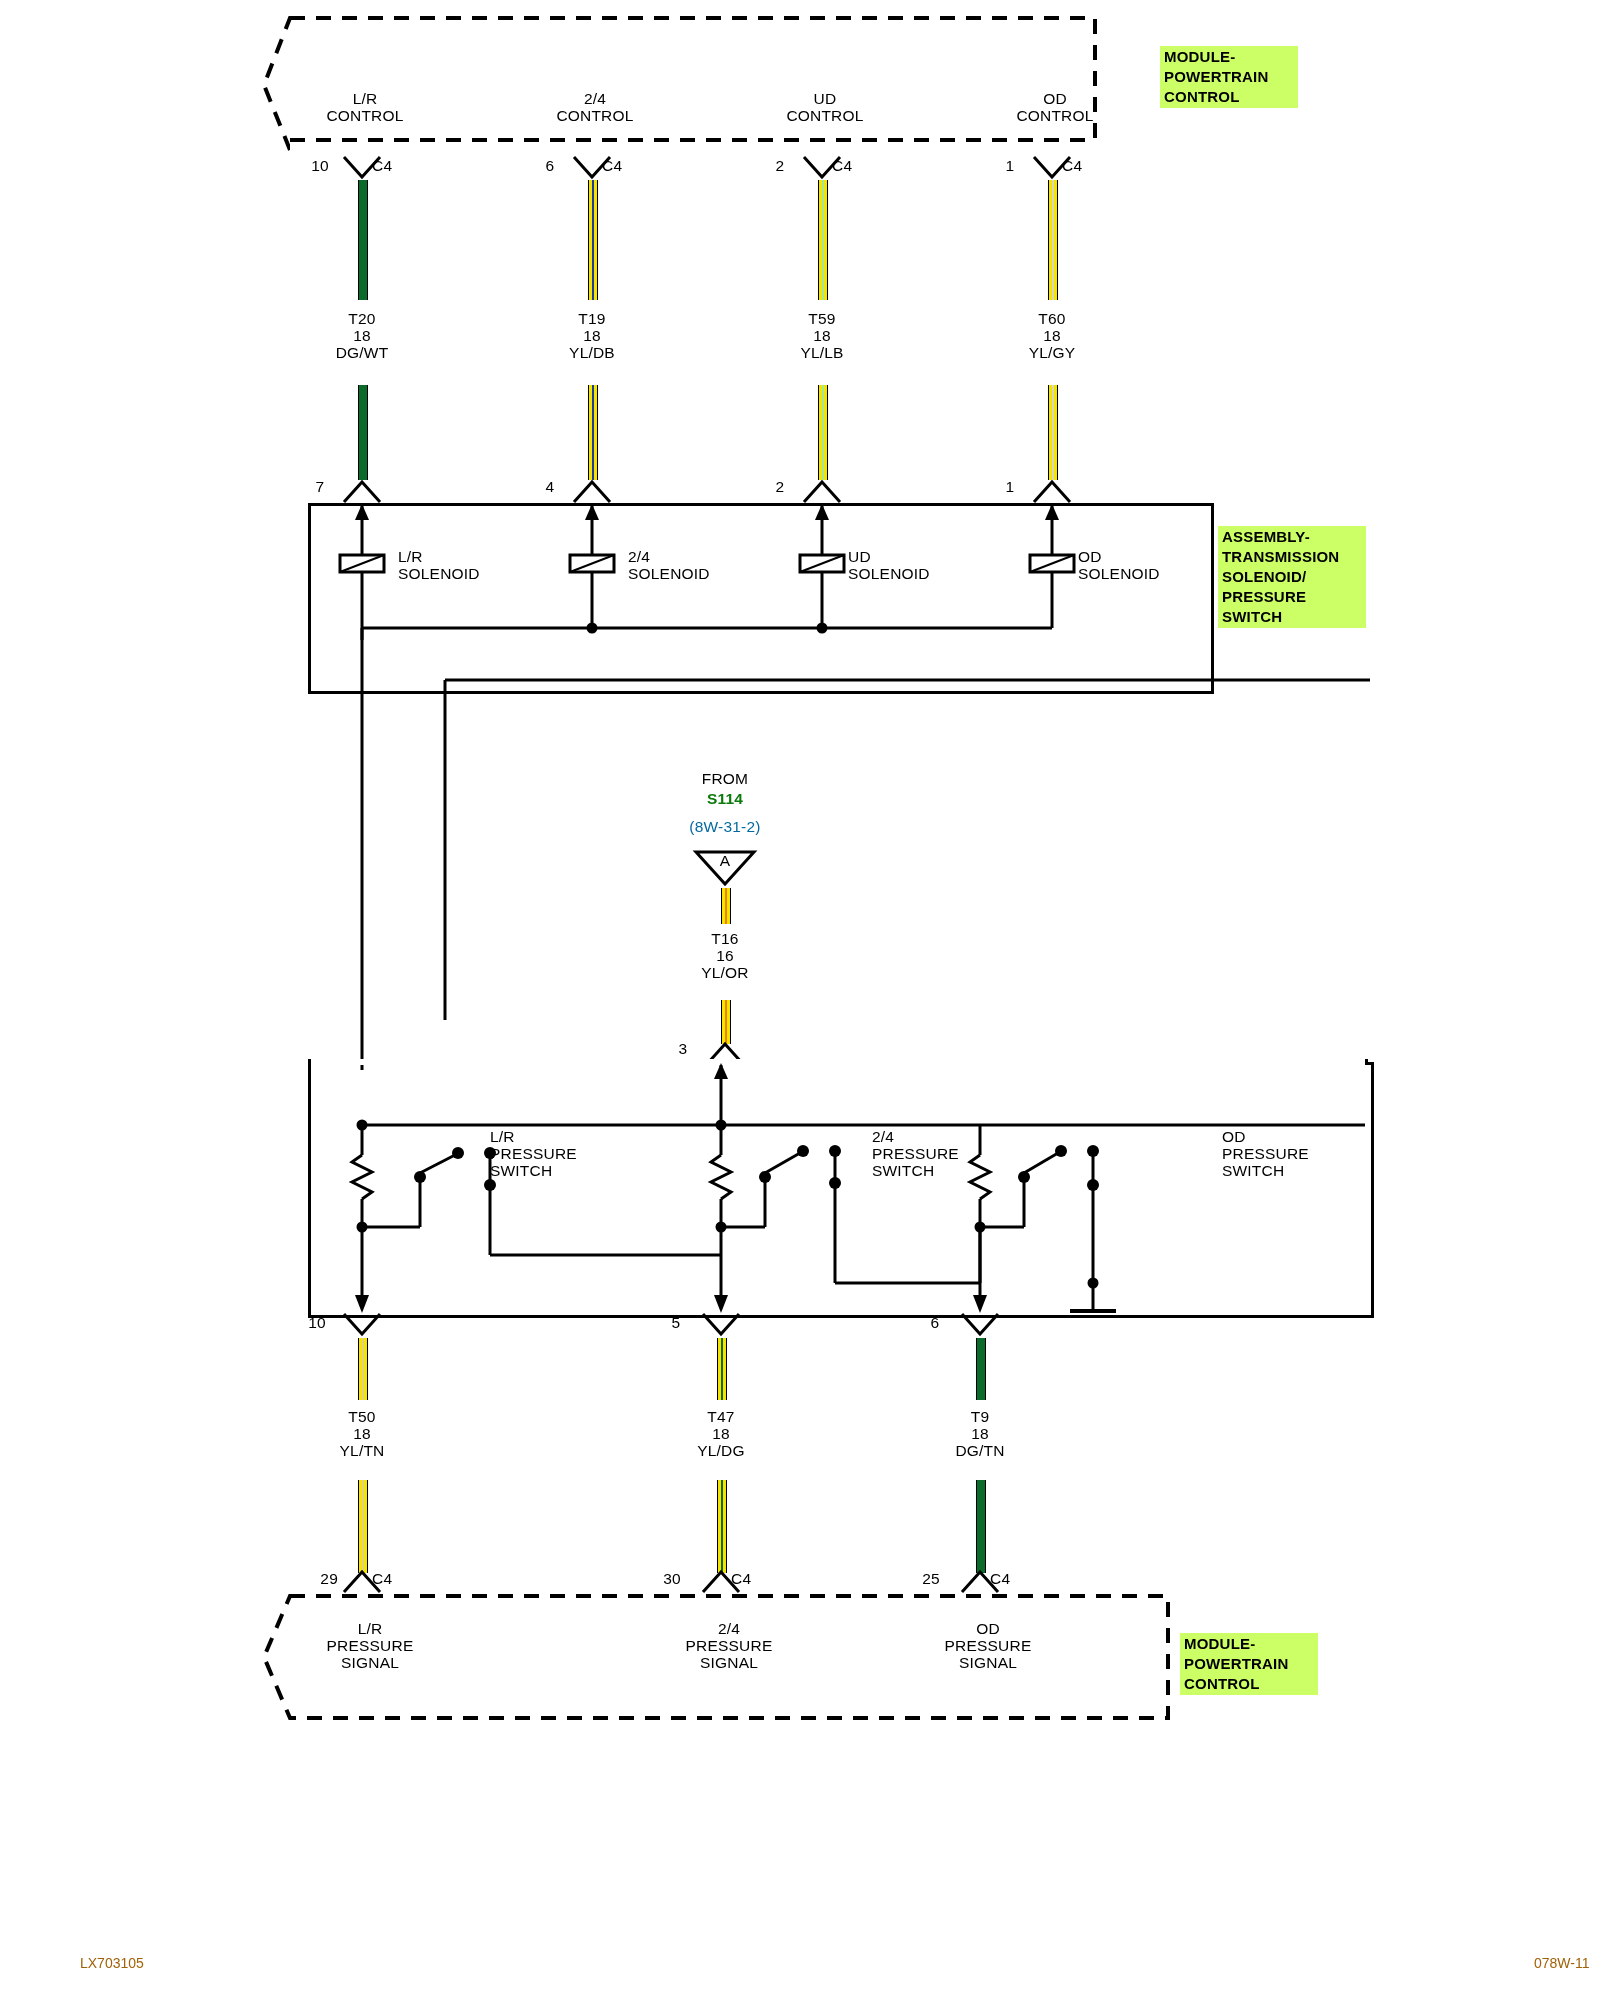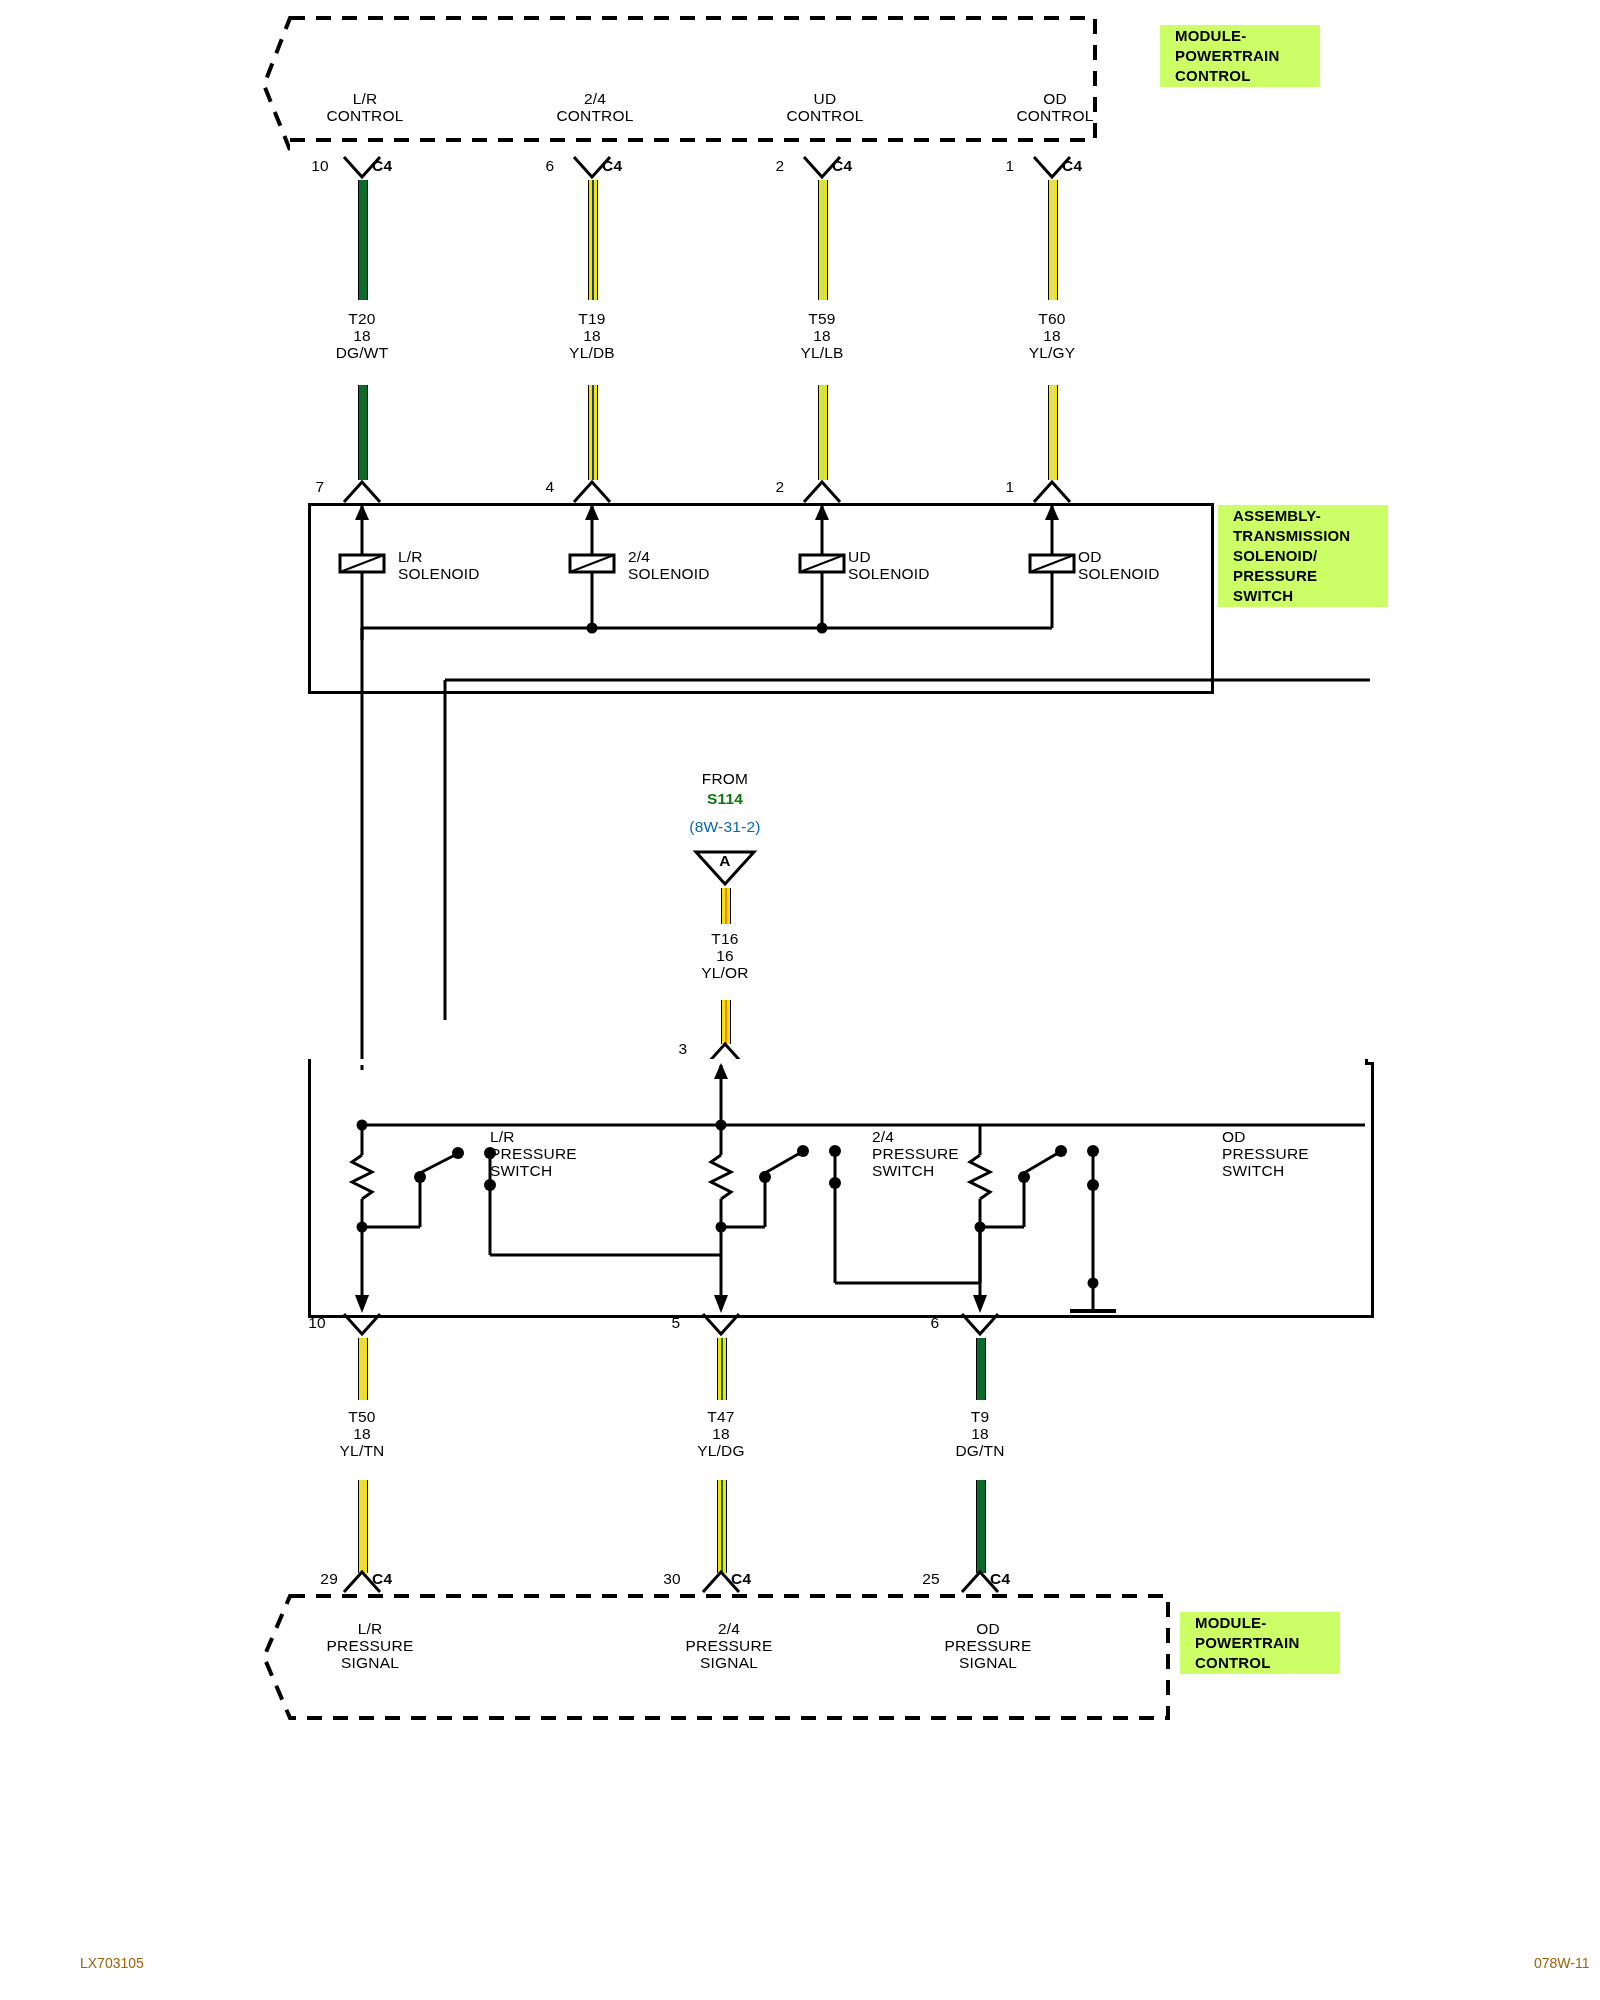--- a/index.html
+++ b/index.html
@@ -1,22 +1,22 @@
 <!DOCTYPE html>
 <html><head>
 <meta charset="utf-8">
 <style>
   html,body{margin:0;padding:0;background:#ffffff;}
   body{width:1600px;height:2000px;position:relative;font-family:"Liberation Sans",sans-serif;color:#000;}
   .stage{position:absolute;left:0;top:0;width:1600px;height:2000px;}
   .abs{position:absolute;}
   .lbl{font-size:15.5px;line-height:17px;letter-spacing:.2px;white-space:pre;text-align:center;}
   .lbl.left{text-align:left;}
-  .bold{font-weight:bold;}
-  .hl{background:#ccff66;padding:1px 15px;font-weight:bold;font-size:15px;line-height:20px;}
+  .bold{font-weight:normal;}
+  .hl{background:#ccff66;padding:1px 4px;font-weight:bold;font-size:15px;line-height:20px;margin-top:21px;}
   .solidbox{position:absolute;border:3px solid #000;}
   .footer{position:absolute;font-size:14px;color:#a16207;margin-left:44px;}
   .blue{color:#0369a1;}
   .green{color:#0a7a0a;font-weight:bold;}
   svg{display:block;}
 </style>
 </head>
 <body>
 
 <div class="stage">

